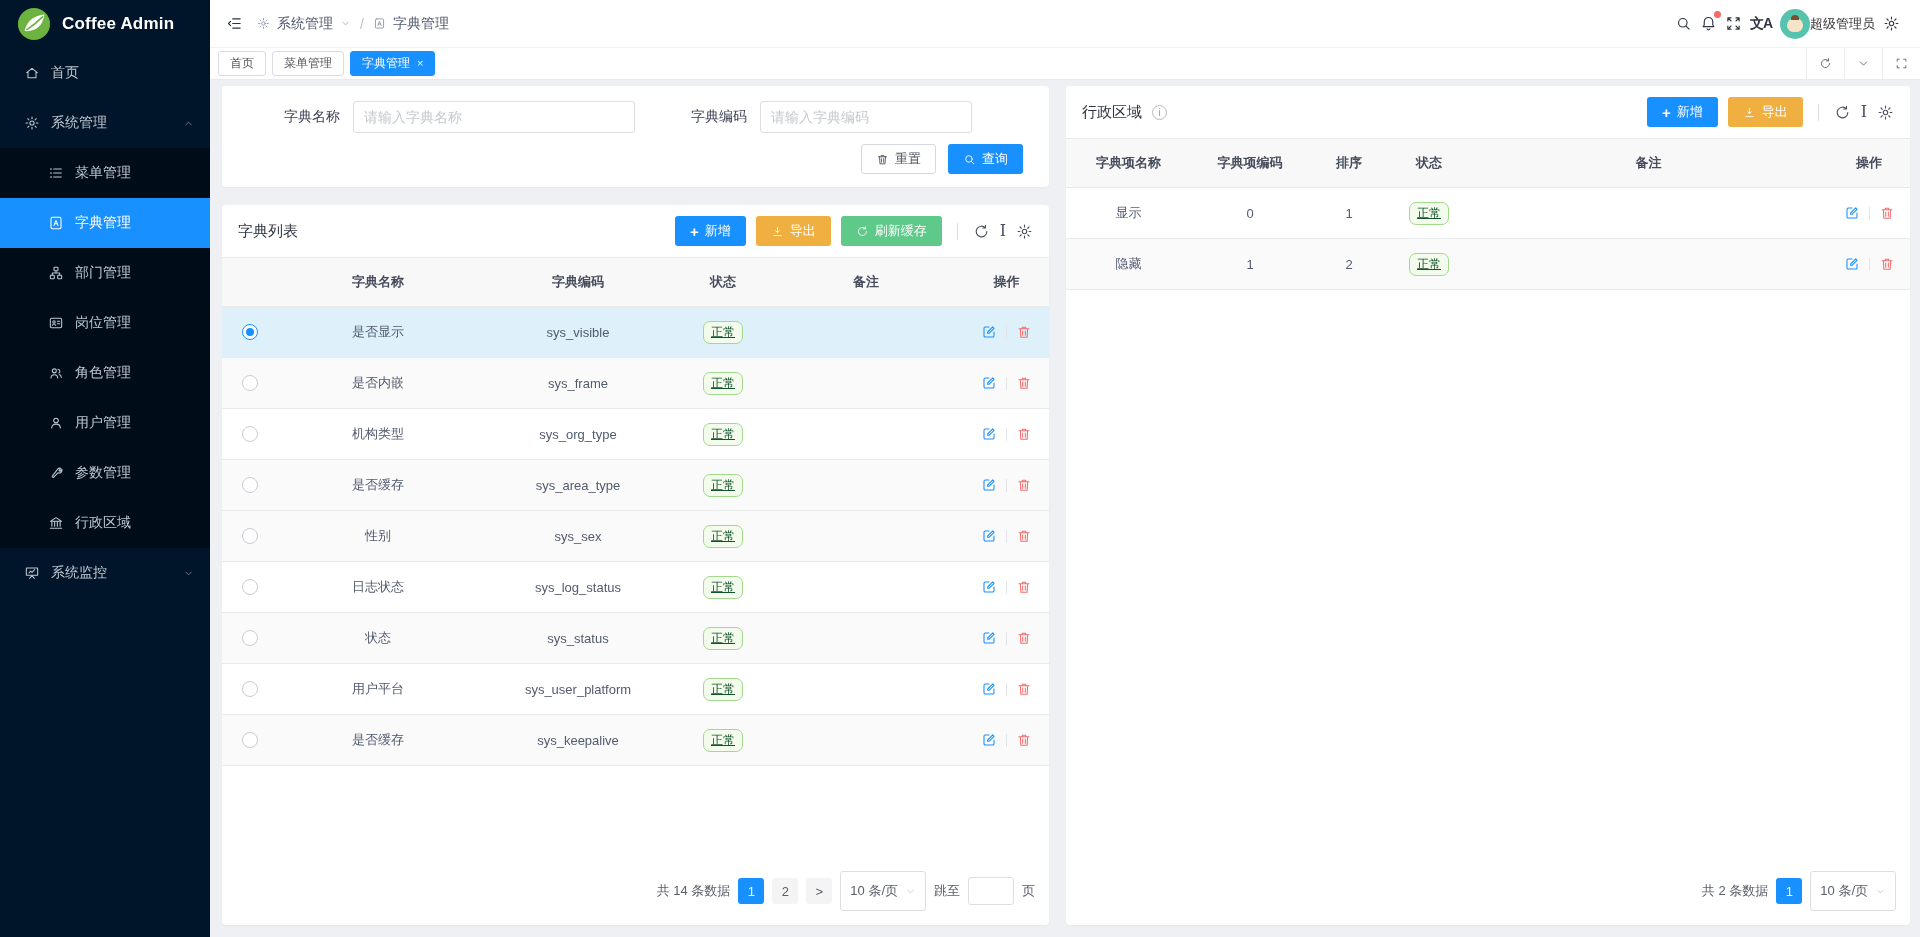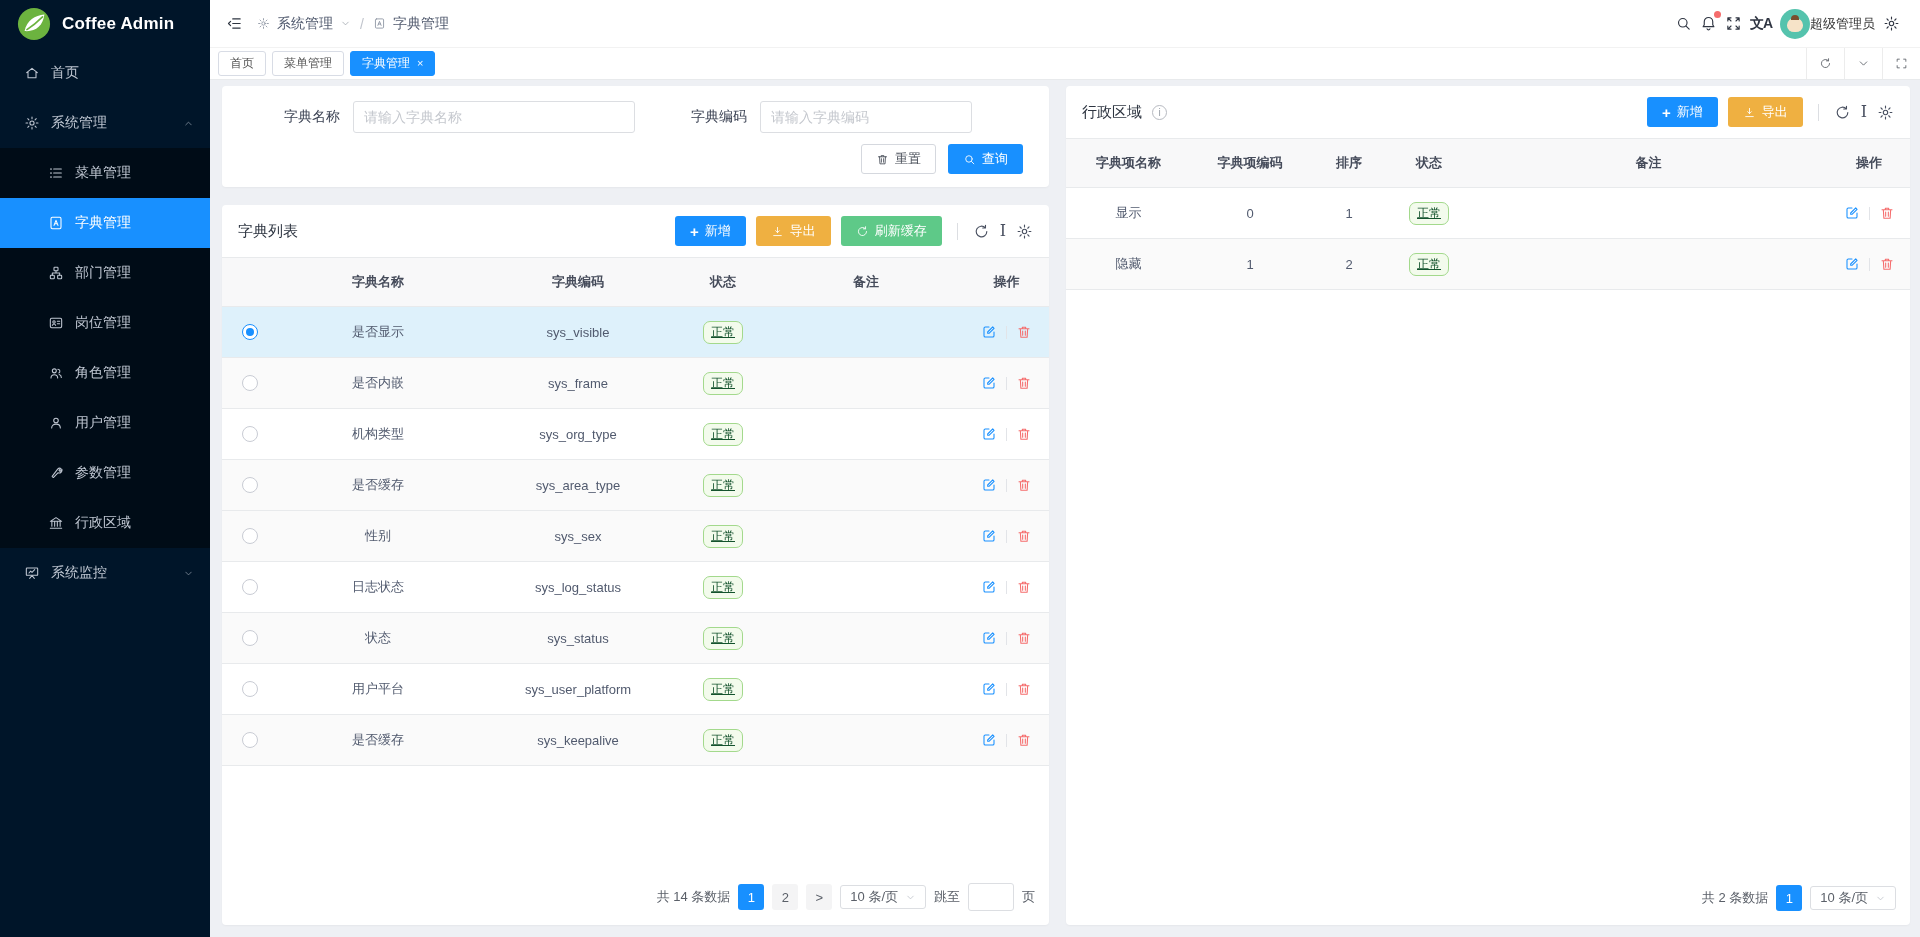--- a/index.html
+++ b/index.html
@@ -126,21 +126,21 @@
   .edit-ic { color: #1890ff; cursor: pointer; }
   .trash-ic { color: #f56c6c; cursor: pointer; }
 
   .spacer { flex: 1; }
   .pagination { display: flex; align-items: center; justify-content: flex-end; gap: 8px;
                 padding: 0 14px 14px 0; font-size: 13px; color: #5b6069; flex-shrink: 0; }
   .page-btn { min-width: 26px; height: 26px; padding: 0 4px; border-radius: 3px; display: flex;
               align-items: center; justify-content: center; background: #f4f4f5; color: #5b6069;
               font-size: 13px; cursor: pointer; }
   .page-btn.active { background: #1890ff; color: #fff; }
-  .page-select { height: 24px; border: 1px solid #dcdee2; border-radius: 3px; display: flex;
+  .page-select { height: 40px; border: 1px solid #dcdee2; border-radius: 3px; display: flex;
                  align-items: center; gap: 7px; padding: 0 9px; background: #fff; color: #5b6069;
                  cursor: pointer; }
   .page-select .chev { color: #b8bcc4; opacity: 1; }
   .jump-input { width: 46px; height: 28px; border: 1px solid #dcdee2; border-radius: 3px;
                 outline: none; text-align: center; font-size: 13px; }
 
   .item-card { flex: 1; display: flex; flex-direction: column; min-height: 0; }
 </style>
 </head>
 <body>

